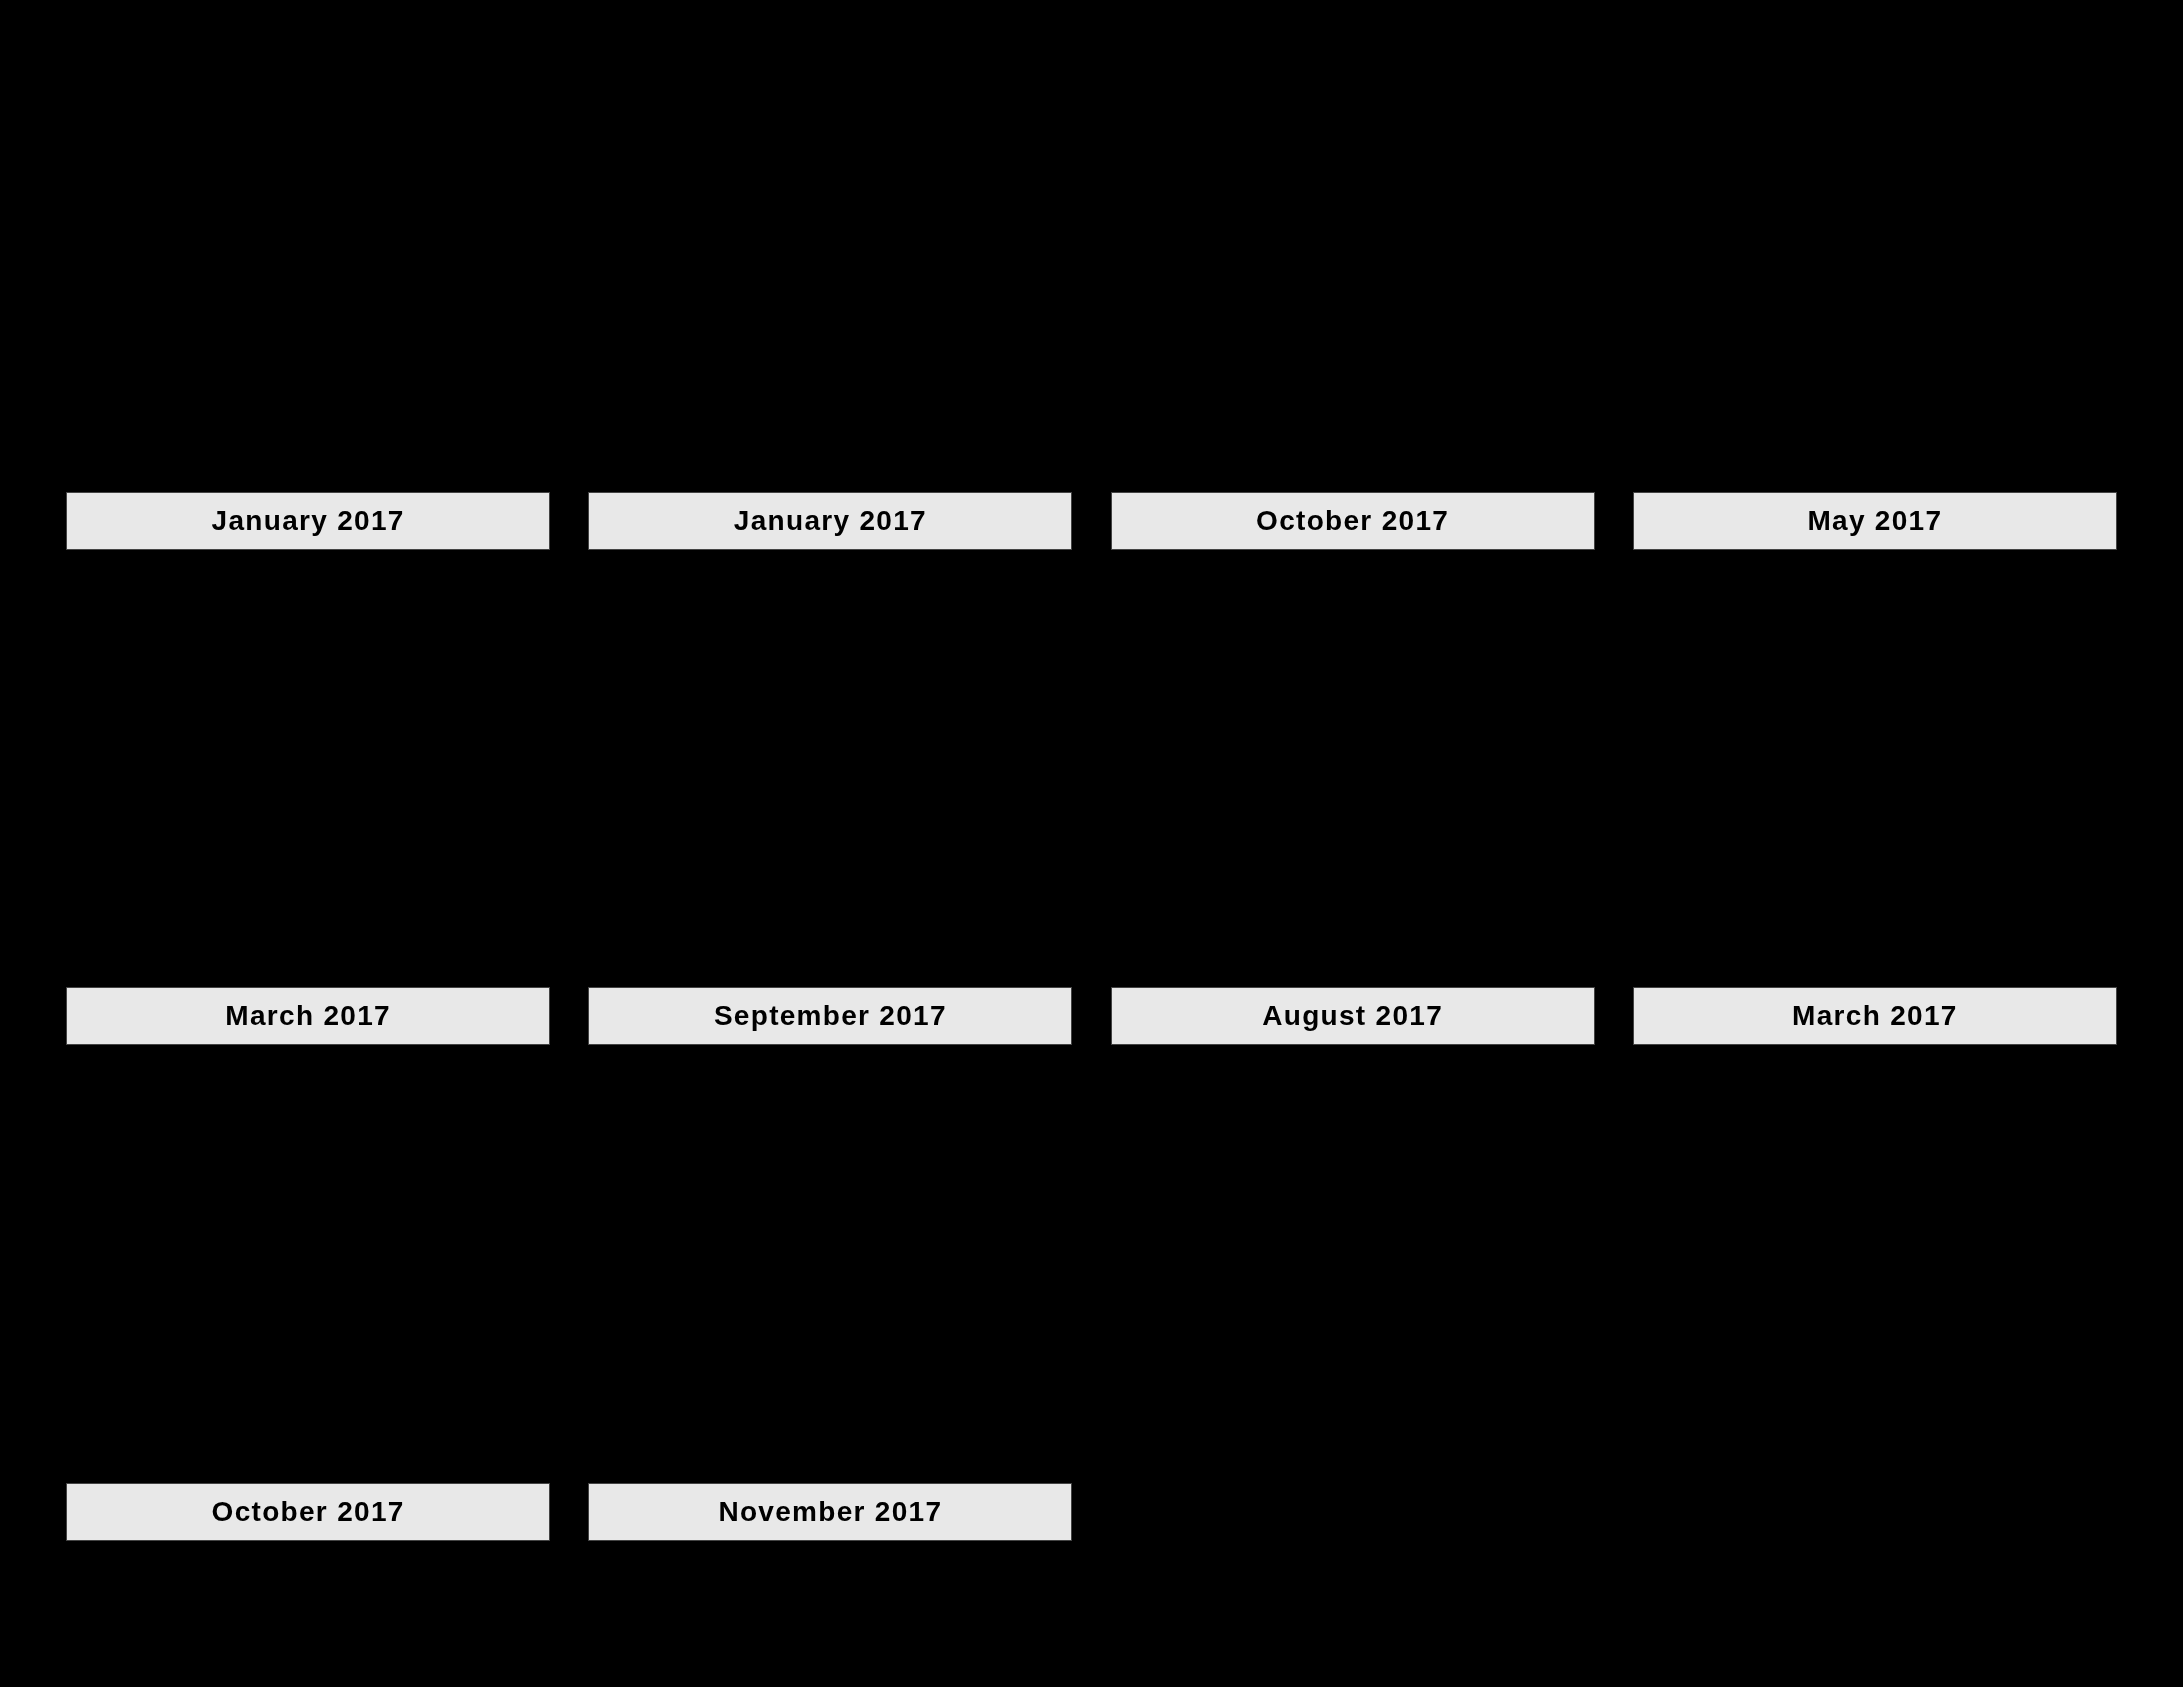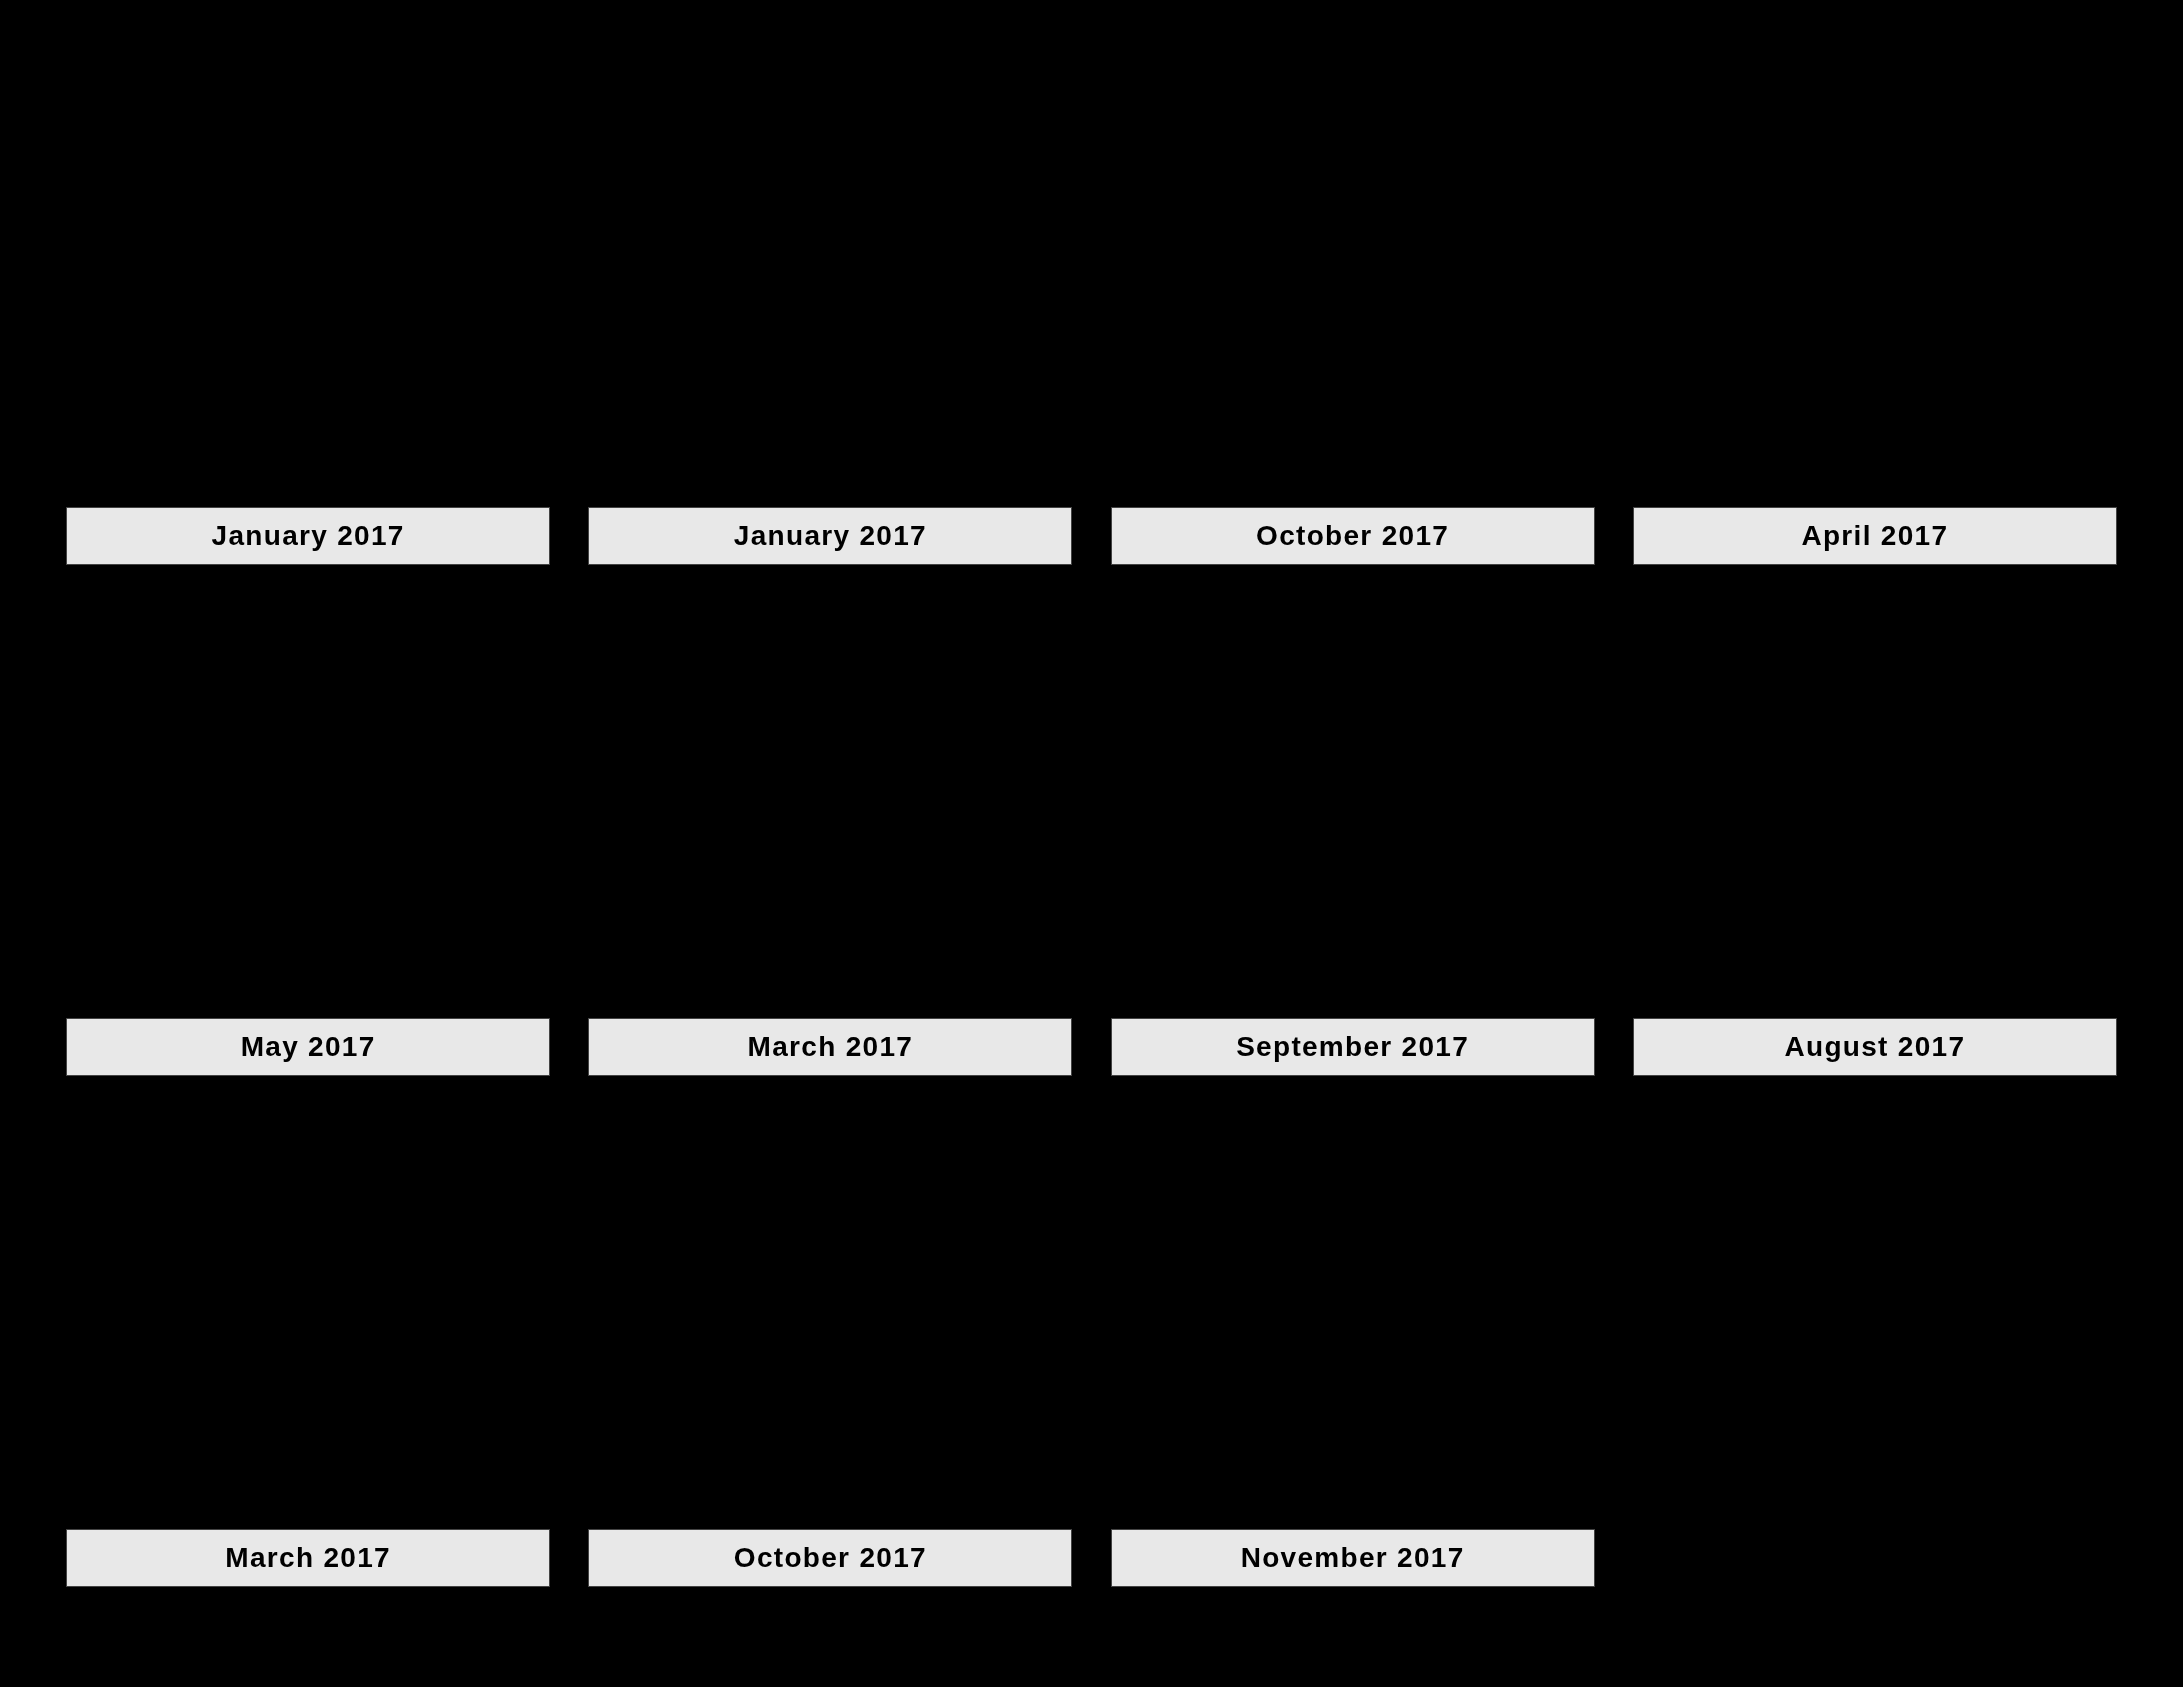--- a/index.html
+++ b/index.html
@@ -15,21 +15,21 @@
       font-family: Arial, sans-serif;
       position: relative;
     }
 
     .grid-container {
       display: grid;
       grid-template-columns: repeat(4, 1fr);
       grid-template-rows: repeat(3, 1fr);
       width: 100%;
       height: 100%;
-      padding: 106px 53px 60px 53px;
+      padding: 106px 53px 106px 53px;
       gap: 12px;
     }
 
     .month-cell {
       position: relative;
       display: flex;
       flex-direction: column;
       justify-content: flex-end;
       padding: 0 13.2px 40px 13.2px;
     }
@@ -53,23 +53,20 @@
 <div class="month-cell">
       <div class="month-label">January 2017</div>
     </div>
     <div class="month-cell">
       <div class="month-label">January 2017</div>
     </div>
     <div class="month-cell">
       <div class="month-label">October 2017</div>
     </div>
     <div class="month-cell">
-      <div class="month-label">April 2017</div>
-    </div>
-    <div class="month-cell">
       <div class="month-label">May 2017</div>
     </div>
     <div class="month-cell">
       <div class="month-label">March 2017</div>
     </div>
     <div class="month-cell">
       <div class="month-label">September 2017</div>
     </div>
     <div class="month-cell">
       <div class="month-label">August 2017</div>

